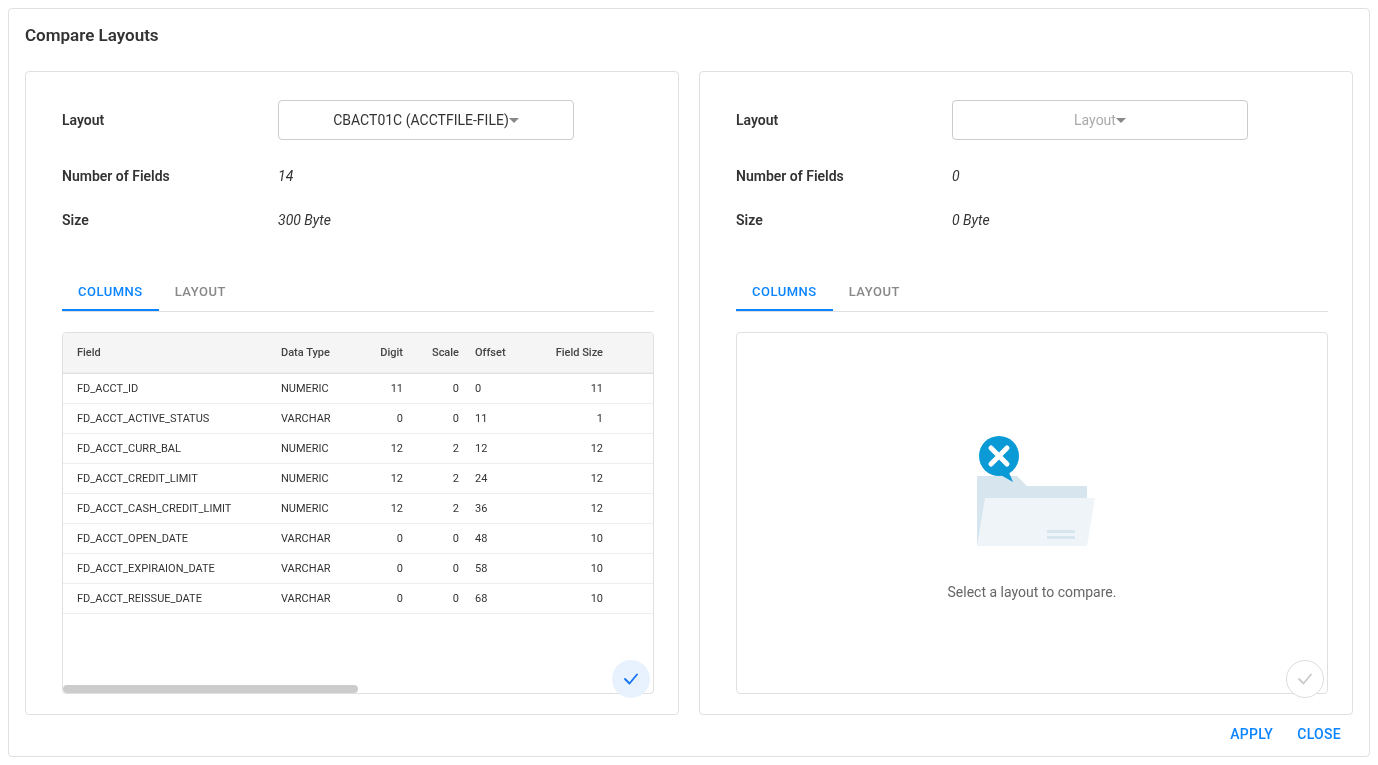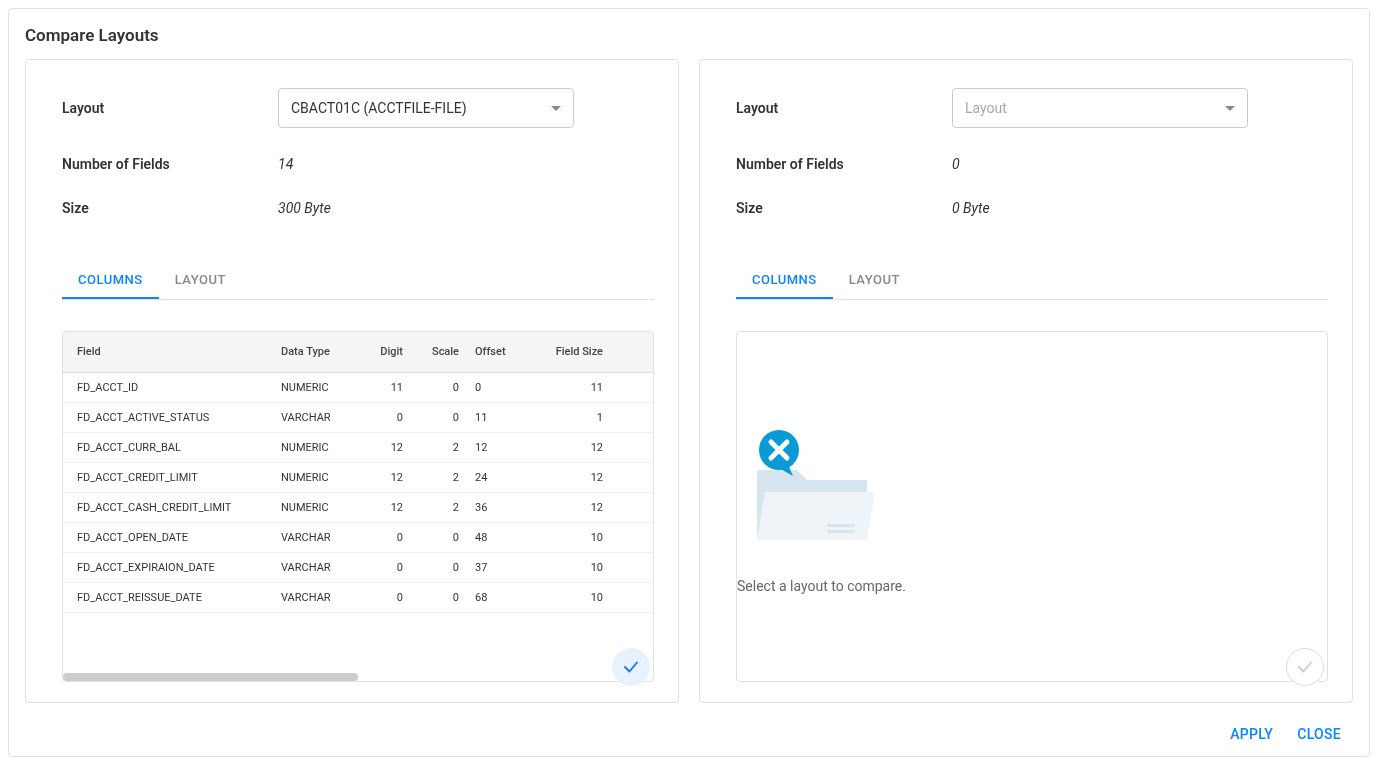--- a/index.html
+++ b/index.html
@@ -15,21 +15,21 @@
     border-radius: 4px;
     width: 1362px;
     height: 749px;
     padding: 16px;
     position: relative;
   }
   .page-title {
     font-size: 17px;
     font-weight: 600;
     color: #333;
-    margin-bottom: 14px;
+    margin-bottom: 26px;
   }
   .panels {
     display: flex;
     gap: 20px;
   }
   .panel {
     border: 1px solid #e0e0e0;
     border-radius: 4px;
     padding: 28px 24px 20px 36px;
     width: 660px;
@@ -54,38 +54,38 @@
     color: #333;
     font-style: italic;
   }
   .select {
     width: 296px;
     height: 40px;
     border: 1px solid #ccc;
     border-radius: 4px;
     display: flex;
     align-items: center;
-    justify-content: space-between;
+    justify-content: center;
     padding: 0 12px;
     cursor: pointer;
     font-size: 14px;
     color: #333;
   }
   .select.placeholder { color: #aaa; }
   .select .caret {
     border-left: 5px solid transparent;
     border-right: 5px solid transparent;
     border-top: 5px solid #888;
     width: 0; height: 0;
   }
   .tabs {
     display: flex;
     border-bottom: 1px solid #e0e0e0;
     margin-top: 18px;
-    margin-bottom: 11px;
+    margin-bottom: 0;
   }
   .tab {
     padding: 10px 16px;
     font-size: 13px;
     letter-spacing: 0.5px;
     font-weight: 500;
     color: #888;
     cursor: pointer;
     border-bottom: 2px solid transparent;
   }
@@ -148,20 +148,21 @@
   }
   .confirm-circle.blue { background: #e8f2fe; }
   .confirm-circle.gray { background: #fff; border: 1px solid #ddd; }
   .empty-state {
     border: 1px solid #e0e0e0;
     border-radius: 4px;
     margin-top: 20px;
     flex: 1;
     display: flex;
     flex-direction: column;
+    align-items: center;
     justify-content: center;
     gap: 28px;
   }
   .empty-msg {
     color: #666;
     font-size: 14px;
   }
   .footer-btns {
     position: absolute;
     right: 28px;
@@ -266,21 +267,21 @@
               <div class="td c-num">0</div>
               <div class="td c-num">0</div>
               <div class="td c-num2">48</div>
               <div class="td c-size">10</div>
             </div>
             <div class="tr">
               <div class="td c-field">FD_ACCT_EXPIRAION_DATE</div>
               <div class="td c-type">VARCHAR</div>
               <div class="td c-num">0</div>
               <div class="td c-num">0</div>
-              <div class="td c-num2">37</div>
+              <div class="td c-num2">58</div>
               <div class="td c-size">10</div>
             </div>
             <div class="tr">
               <div class="td c-field">FD_ACCT_REISSUE_DATE</div>
               <div class="td c-type">VARCHAR</div>
               <div class="td c-num">0</div>
               <div class="td c-num">0</div>
               <div class="td c-num2">68</div>
               <div class="td c-size">10</div>
             </div>

